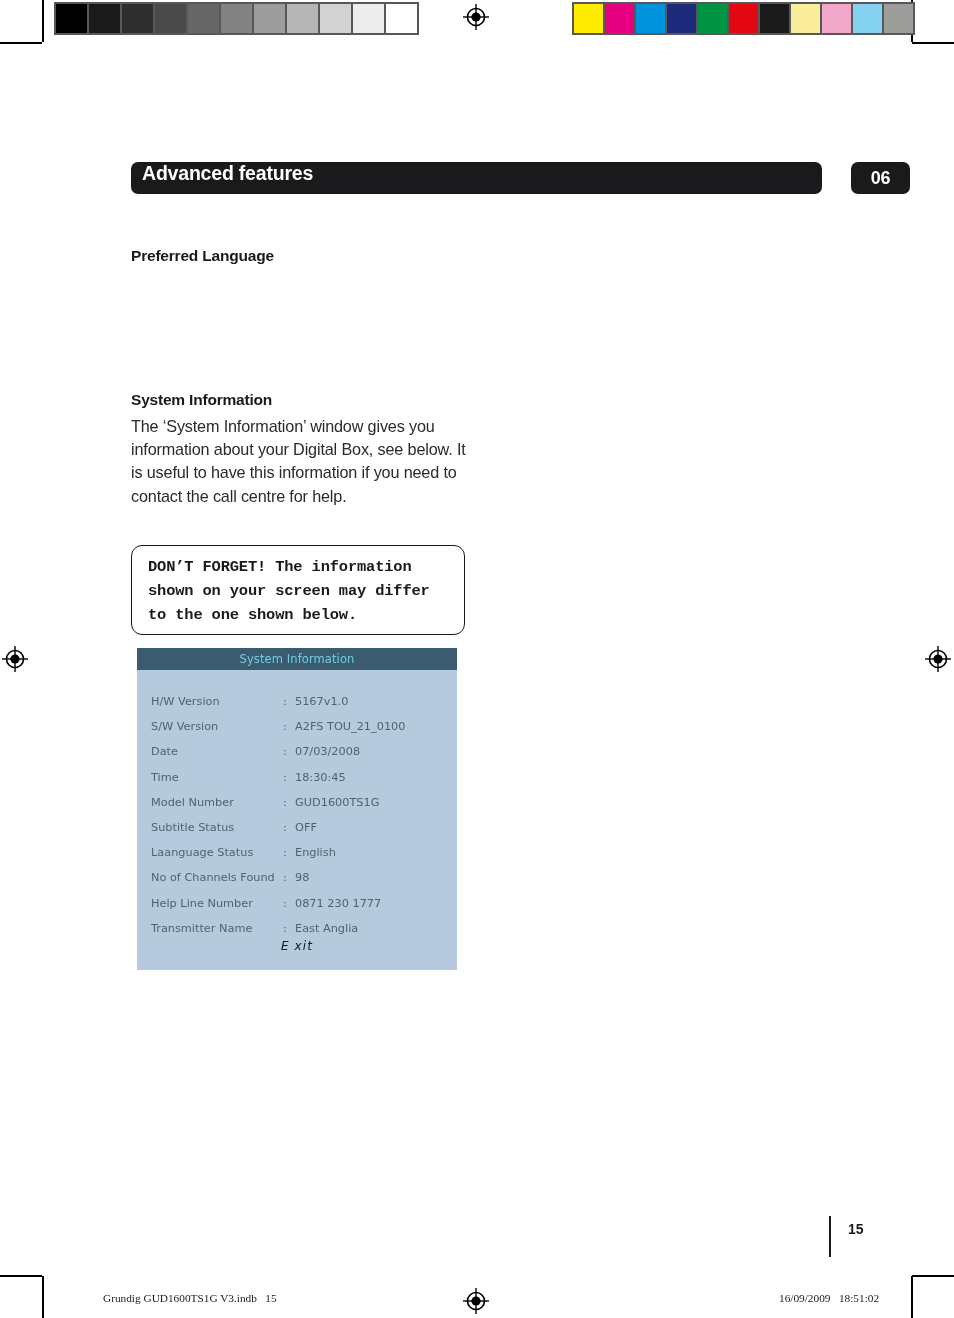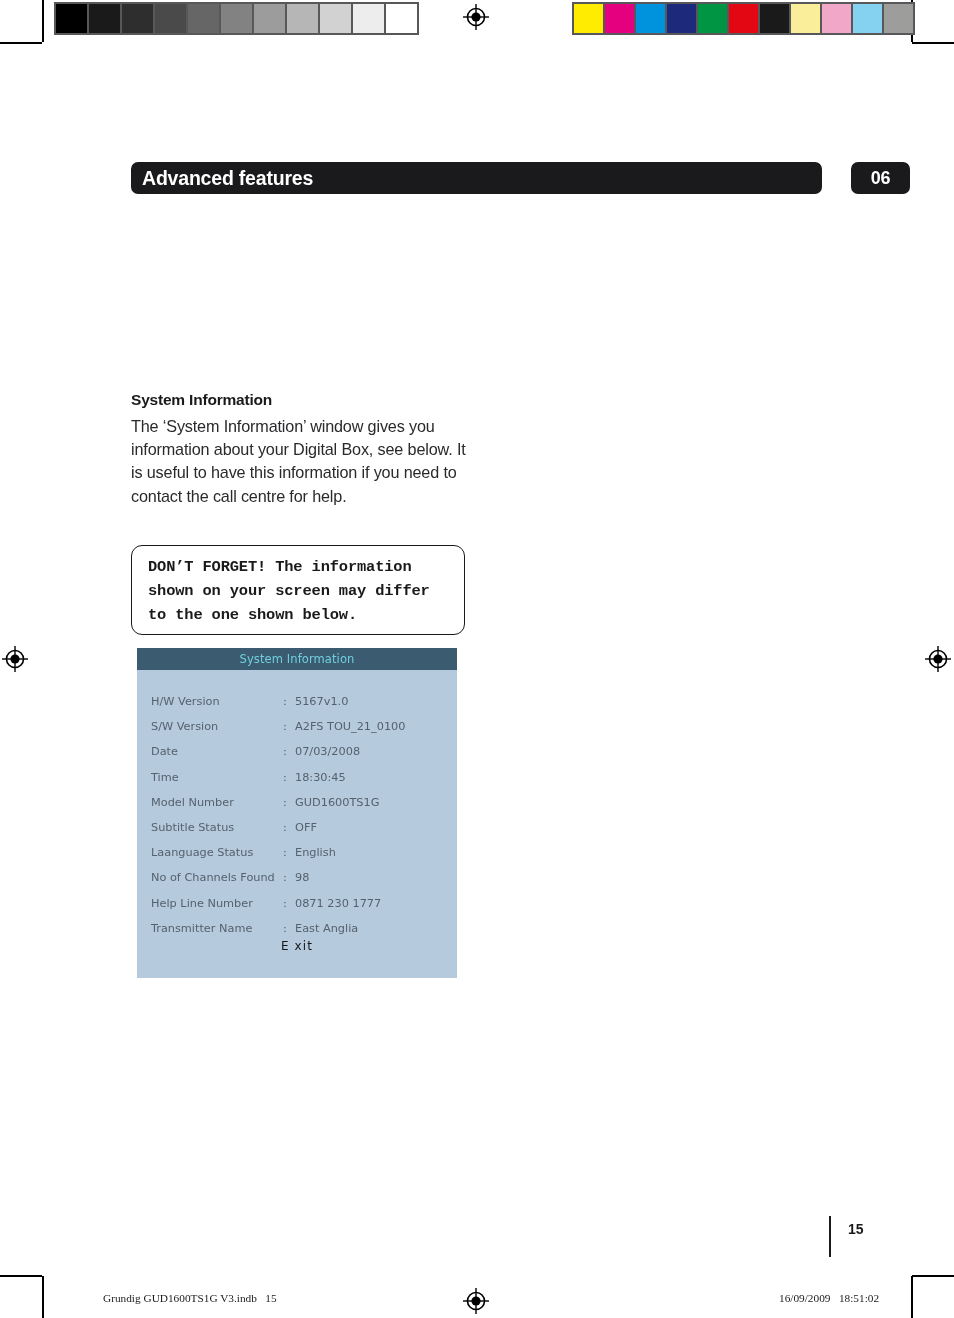--- a/index.html
+++ b/index.html
@@ -50,21 +50,20 @@
   
   #chapter-header {
     position: absolute;
     left: 131px;
     top: 162px;
     width: 691px;
     height: 32px;
     background: #1a1a1c;
     border-radius: 7px;
     display: flex;
-    align-items: center;
   }
   #chapter-title {
     color: #ffffff;
     font-size: 19.5px;
     font-weight: bold;
     letter-spacing: -0.2px;
     padding-left: 11px;
     font-family: "Liberation Sans", sans-serif;
   }
   #chapter-number-badge {
@@ -170,22 +169,23 @@
   }
   .osd-row .osd-colon {
     width: 12px;
     flex: 0 0 12px;
   }
   .osd-row .osd-value {
     flex: 1 1 auto;
   }
   #osd-exit-wrap {
     text-align: center;
-    padding-bottom: 24px;
+    padding-bottom: 16px;
     padding-top: 1px;
+    font-style: italic;
   }
   #osd-exit {
     font-size: 12px;
     color: #16181a;
     letter-spacing: 1.1px;
     font-family: "DejaVu Sans", sans-serif;
   }
 
   
   #page-number {
@@ -280,20 +280,21 @@
   </div>
 
 <div id="chapter-header">
   <span id="chapter-title">Advanced features</span>
 </div>
 <div id="chapter-number-badge">
   <span>06</span>
 </div>
 
 <div class="content-col" id="sect-preferred-language">
+  <h2 class="sect-heading">Preferred Language</h2>
 </div>
 
 <div class="content-col" id="sect-system-information">
   <h2 class="sect-heading">System Information</h2>
   <p class="sect-body">The ‘System Information’ window gives you information about your Digital Box, see below. It is useful to have this information if you need to contact the call centre for help.</p>
 </div>
 
 <div id="dont-forget-box">
   <div id="dont-forget-text">DON’T FORGET! The information shown on your screen may differ to the one shown below.</div>
 </div>

